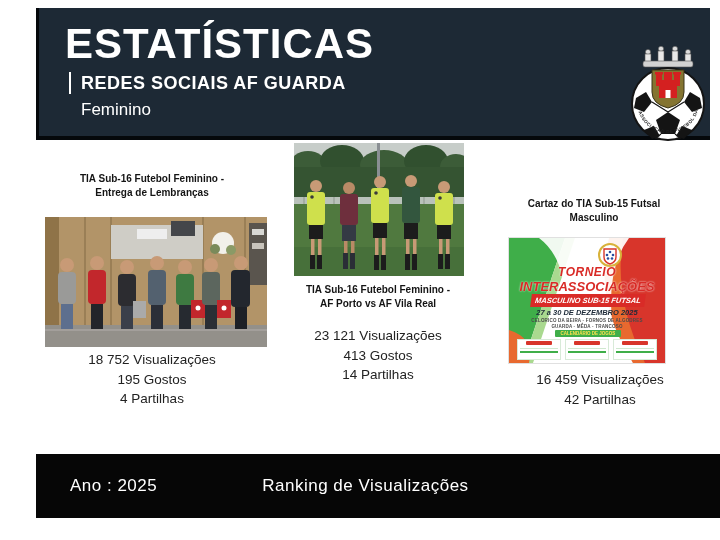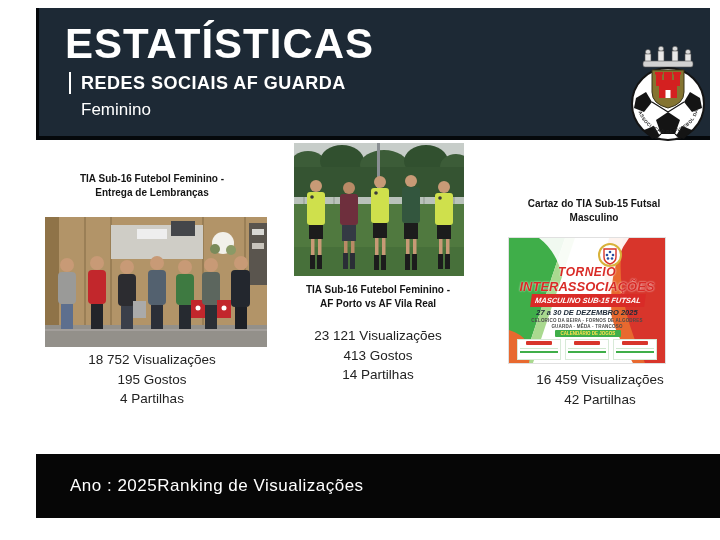--- a/index.html
+++ b/index.html
@@ -104,21 +104,21 @@
   }
   .p-table .grow { position:absolute; left:2px; right:2px; top:11px; height:2.4px; background:#3fae49; }
 
   
   .footer {
     position:absolute; left:36px; top:454px; width:684px; height:64px;
     background:#060606; color:#ffffff;
     display:flex; align-items:center; box-sizing:border-box; padding-left:34px;
   }
   .footer-year { font-size:17px; letter-spacing:0.5px; }
-  .footer-ranking { font-size:17px; letter-spacing:0.5px; }
+  .footer-ranking { font-size:17px; margin-left:105px; letter-spacing:0.5px; }
 </style>
 </head>
 <body>
 
 <div class="slide">
 
   <div class="header">
     <div class="header-title">ESTATÍSTICAS</div>
     <div class="subtitle-row">
       <div class="vbar"></div>

